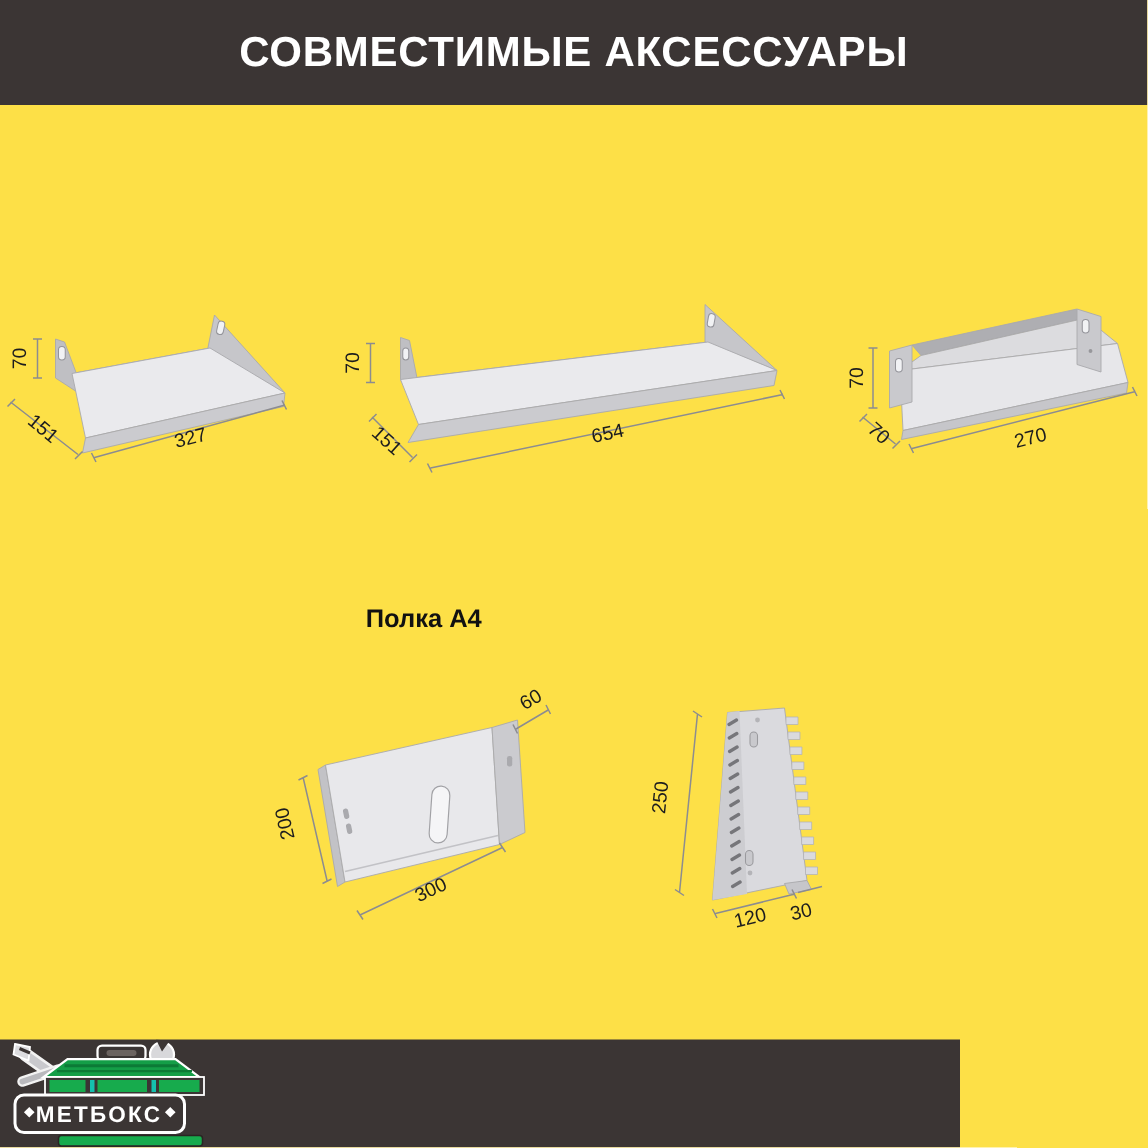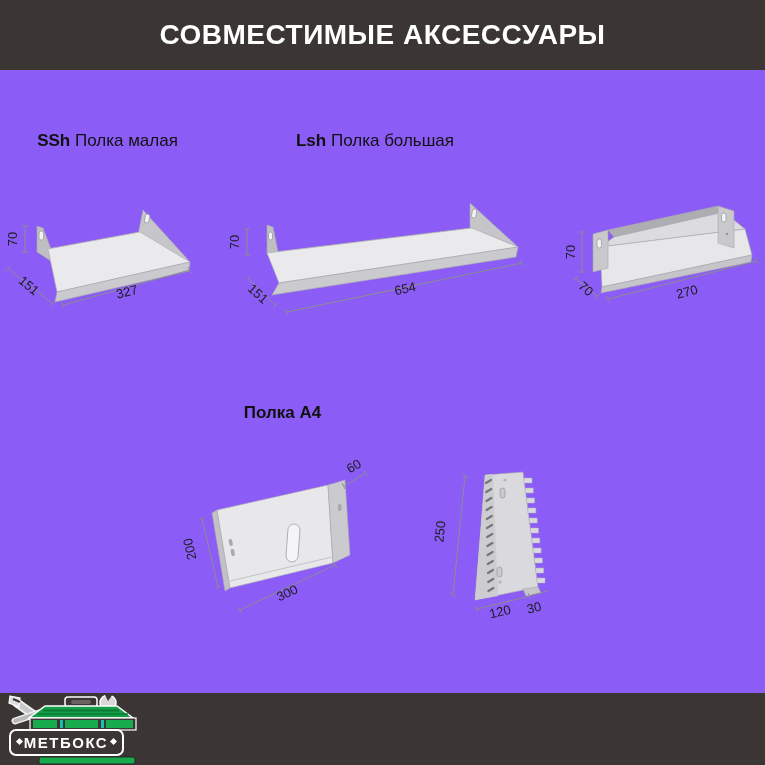--- a/index.html
+++ b/index.html
@@ -1,46 +1,38 @@
 <!DOCTYPE html>
 <html><head>
 <meta charset="utf-8">
 <style>
   html,body{margin:0;padding:0;background:#fff;}
-  .page{position:relative;width:765px;height:765px;background:#8b5cf6;overflow:hidden;
+  .page{position:relative;width:765px;height:765px;background:#fde047;overflow:hidden;
         font-family:"Liberation Sans",sans-serif;}
   .header{position:absolute;top:0;left:0;width:765px;height:70px;background:#3b3534;
           display:flex;align-items:center;justify-content:center;}
   .header h1{margin:0;color:#ffffff;font-size:28px;font-weight:bold;letter-spacing:.5px;}
   .label{position:absolute;font-size:17px;color:#111;text-align:center;line-height:1.25;}
   .label b{font-weight:bold;}
   svg.drw{position:absolute;}
   .dim path{stroke:#8c8c90;stroke-width:1;fill:none;}
   .dim text{font-size:13px;fill:#1c1c1e;text-anchor:middle;
             font-family:"Liberation Sans",sans-serif;}
   .face{stroke:#a9a9ad;stroke-width:.6;}
-  .footer{position:absolute;left:0;top:693px;width:765px;height:72px;background:#3b3534;}
+  .footer{position:absolute;left:0;top:693px;width:640px;height:72px;background:#3b3534;}
 </style>
 </head>
 <body>
 
 <div class="page">
 
   <div class="header">
     <h1>СОВМЕСТИМЫЕ АКСЕССУАРЫ</h1>
   </div>
 
-  <div class="label" style="left:0;top:130px;width:215px">
-    <b>SSh</b>
-    <span>Полка малая</span>
-  </div>
-  <div class="label" style="left:255px;top:130px;width:240px">
-    <b>Lsh</b>
-    <span>Полка большая</span>
-  </div>
 
   <svg class="drw" style="left:0;top:185px" width="215" height="135" viewBox="0 0 215 135">
     <g>
       <polygon class="face" points="48,64 140,47 146,53 56,71" fill="#b3b3b7"></polygon>
       <polygon class="face" points="37,41 43,43 57,80 37,67" fill="#bfbfc3"></polygon>
       <polygon class="face" points="143,25 138,50 190,77" fill="#c6c6ca"></polygon>
       <polygon class="face" points="48,64 140,47 190,77 57,107" fill="#eaeaed"></polygon>
       <polygon class="face" points="57,107 190,77 189,86 55,117" fill="#cbcbcf"></polygon>
       <rect x="39" y="46" width="4.5" height="9" rx="2.2" fill="#f1f2f4" stroke="#94949a" stroke-width=".7"></rect>
       <rect x="145" y="29" width="4.5" height="9" rx="2.2" transform="rotate(12 147 33)" fill="#f1f2f4" stroke="#94949a" stroke-width=".7"></rect>

